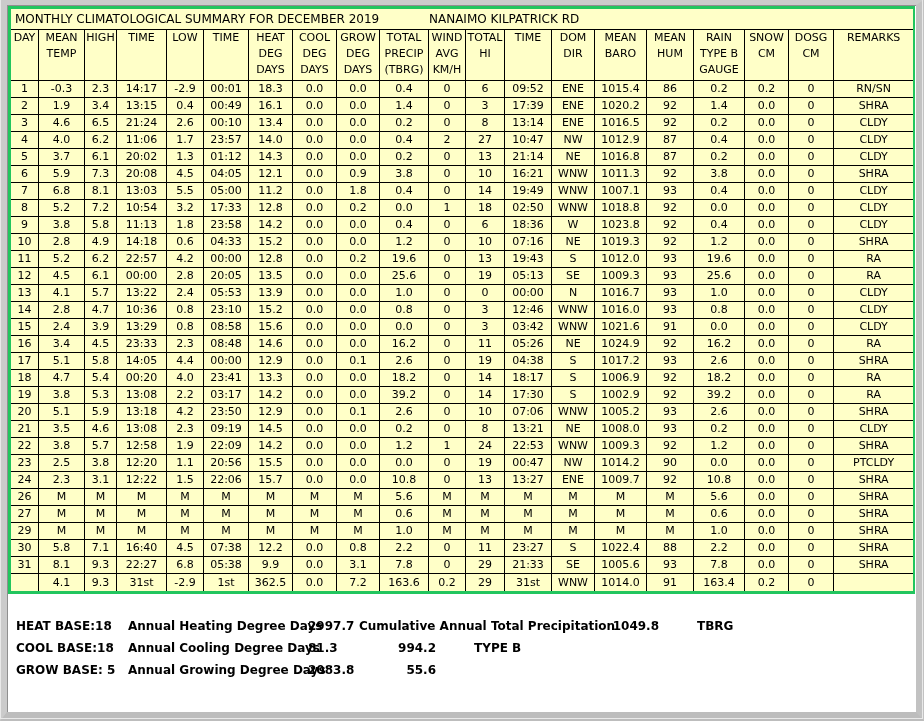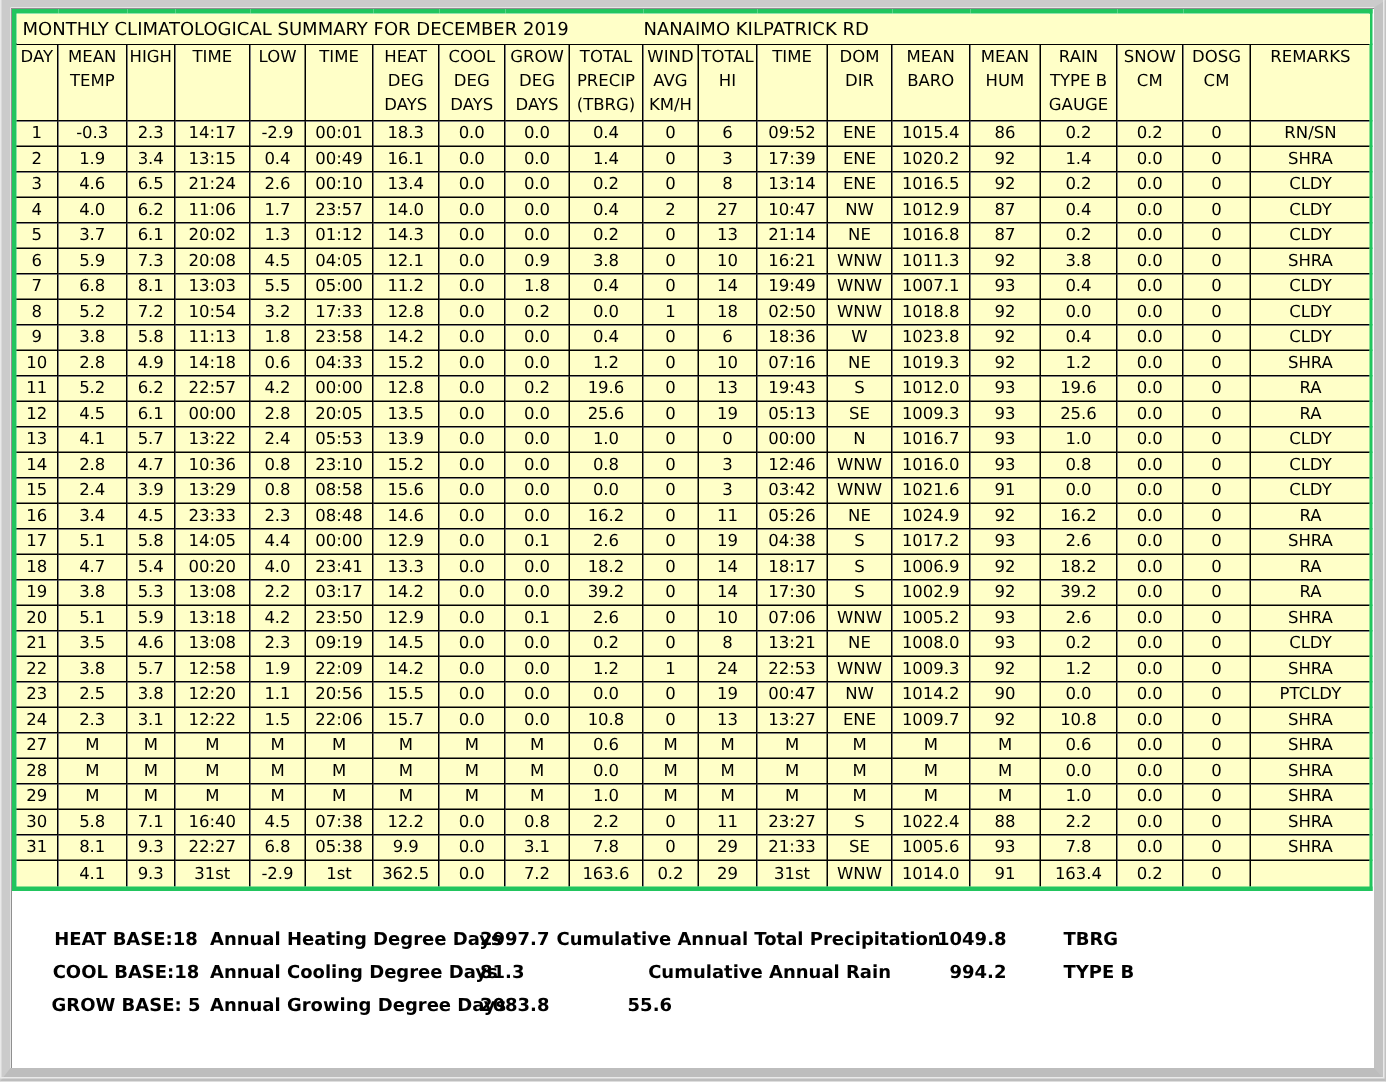--- a/index.html
+++ b/index.html
@@ -47,21 +47,21 @@
   .hline{height:16px;line-height:16px;}
   tbody td{height:16px;line-height:16px;}
   tfoot td{
     height:17px;line-height:17px;font-weight:bold;
     border-top:2px solid #000;border-bottom:3px solid #000;
   }
   
   .footer{margin-top:21px;font-weight:bold;font-size:12px;}
   .frow{display:flex;height:22px;line-height:22px;}
   .frow span{display:inline-block;white-space:nowrap;overflow:visible;}
-  .fc1{margin-left:20px;width:112px;text-align:center;}
+  .fc1{margin-left:8px;width:112px;}
   .fc2{width:180px;}
   .fc3{width:51px;text-align:left;}
   .fc4{width:223px;text-align:right;}
   .fc5{width:77px;text-align:right;}
   .fc6{margin-left:38px;}
 </style>
 </head>
 <body>
 
 <div class="frame"></div>
@@ -702,59 +702,59 @@
           <td>13:27</td>
           <td>ENE</td>
           <td>1009.7</td>
           <td>92</td>
           <td>10.8</td>
           <td>0.0</td>
           <td>0</td>
           <td>SHRA</td>
         </tr>
         <tr>
+          <td>26</td>
+          <td>M</td>
+          <td>M</td>
+          <td>M</td>
+          <td>M</td>
+          <td>M</td>
+          <td>M</td>
+          <td>M</td>
+          <td>M</td>
+          <td>5.6</td>
+          <td>M</td>
+          <td>M</td>
+          <td>M</td>
+          <td>M</td>
+          <td>M</td>
+          <td>M</td>
+          <td>5.6</td>
+          <td>0.0</td>
+          <td>0</td>
+          <td>SHRA</td>
+        </tr>
+        <tr>
           <td>27</td>
           <td>M</td>
           <td>M</td>
           <td>M</td>
           <td>M</td>
           <td>M</td>
           <td>M</td>
           <td>M</td>
           <td>M</td>
           <td>0.6</td>
           <td>M</td>
           <td>M</td>
           <td>M</td>
           <td>M</td>
           <td>M</td>
           <td>M</td>
           <td>0.6</td>
-          <td>0.0</td>
-          <td>0</td>
-          <td>SHRA</td>
-        </tr>
-        <tr>
-          <td>28</td>
-          <td>M</td>
-          <td>M</td>
-          <td>M</td>
-          <td>M</td>
-          <td>M</td>
-          <td>M</td>
-          <td>M</td>
-          <td>M</td>
-          <td>0.0</td>
-          <td>M</td>
-          <td>M</td>
-          <td>M</td>
-          <td>M</td>
-          <td>M</td>
-          <td>M</td>
-          <td>0.0</td>
           <td>0.0</td>
           <td>0</td>
           <td>SHRA</td>
         </tr>
         <tr>
           <td>29</td>
           <td>M</td>
           <td>M</td>
           <td>M</td>
           <td>M</td>
@@ -851,21 +851,20 @@
       <span class="fc2">Annual Heating Degree Days</span>
       <span class="fc3">2997.7</span>
       <span class="fc4">Cumulative Annual Total Precipitation</span>
       <span class="fc5">1049.8</span>
       <span class="fc6">TBRG</span>
     </div>
     <div class="frow">
       <span class="fc1">COOL BASE:18</span>
       <span class="fc2">Annual Cooling Degree Days</span>
       <span class="fc3">81.3</span>
-      <span class="fc4">Cumulative Annual Rain</span>
       <span class="fc5">994.2</span>
       <span class="fc6">TYPE B</span>
     </div>
     <div class="frow">
       <span class="fc1">GROW BASE: 5</span>
       <span class="fc2">Annual Growing Degree Days</span>
       <span class="fc3">2083.8</span>
       <span class="fc5">55.6</span>
       <span class="fc6"></span>
     </div>

